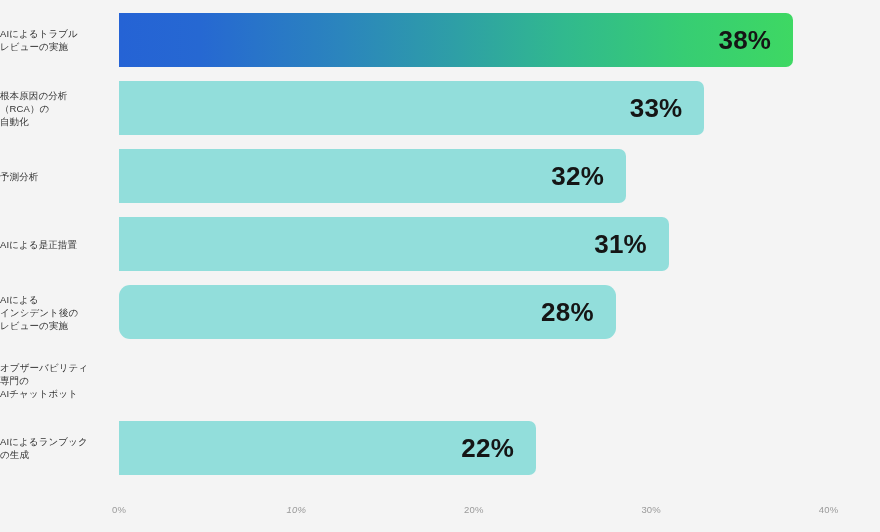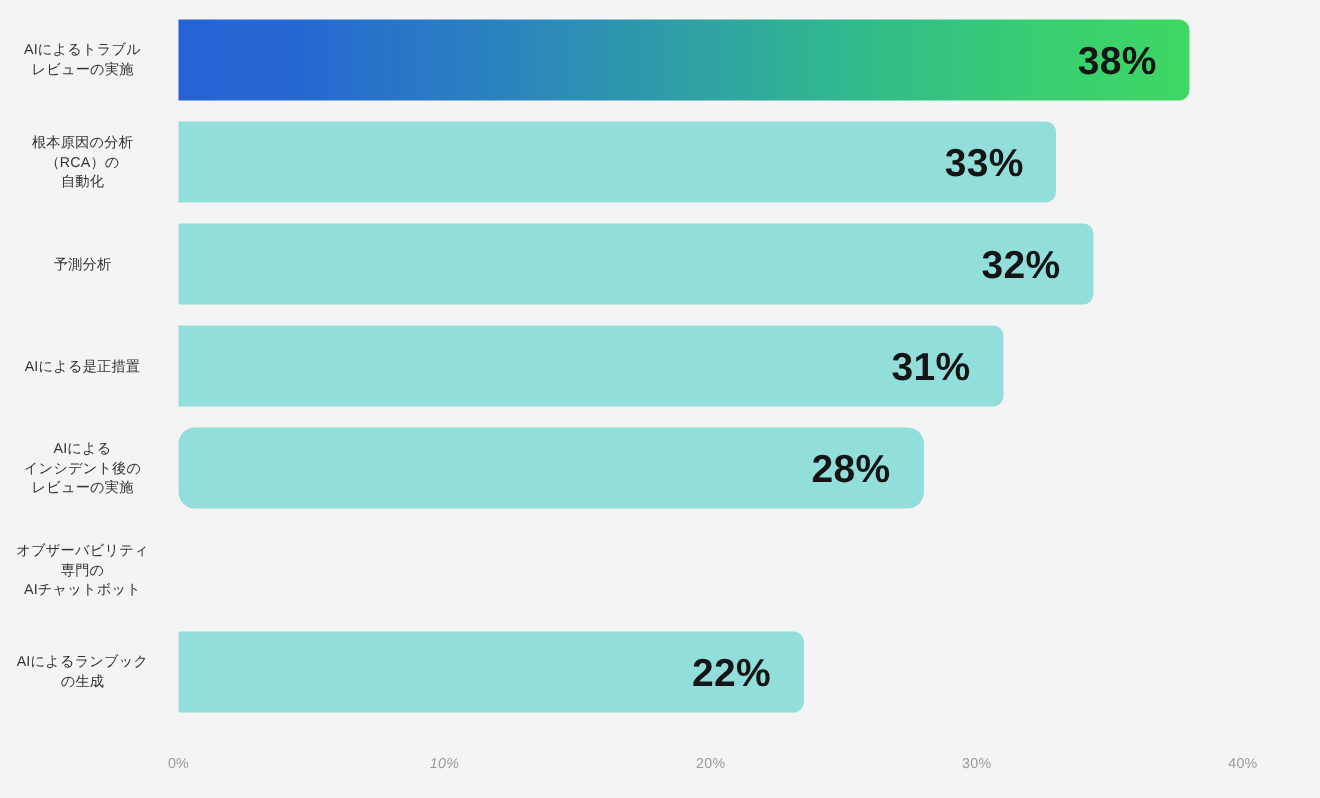--- a/index.html
+++ b/index.html
@@ -34,21 +34,21 @@
     width: 880px;
   }
   .cat-label {
     position: absolute;
     left: 0;
     top: 0;
     width: 110px;
     height: 54px;
     display: flex;
     flex-direction: column;
-    align-items: center;
+    align-items: flex-start;
     justify-content: center;
     text-align: right;
     color: #333333;
     font-size: 9.5px;
     line-height: 13px;
     letter-spacing: 0.1px;
     white-space: nowrap;
   }
   .bar-track {
     position: absolute;
@@ -132,21 +132,21 @@
           <div class="bar" style="width: 585.42px;">
             <span class="bar-value">33%</span>
           </div>
         </div>
       </div>
       <div class="bar-row" style="top: 149px;">
         <div class="cat-label">
           <span>予測分析</span>
         </div>
         <div class="bar-track">
-          <div class="bar" style="width: 610px;">
+          <div class="bar" style="width: 507px;">
             <span class="bar-value">32%</span>
           </div>
         </div>
       </div>
       <div class="bar-row" style="top: 217px;">
         <div class="cat-label">
           <span>AIによる是正措置</span>
         </div>
         <div class="bar-track">
           <div class="bar" style="width: 549.94px;">

